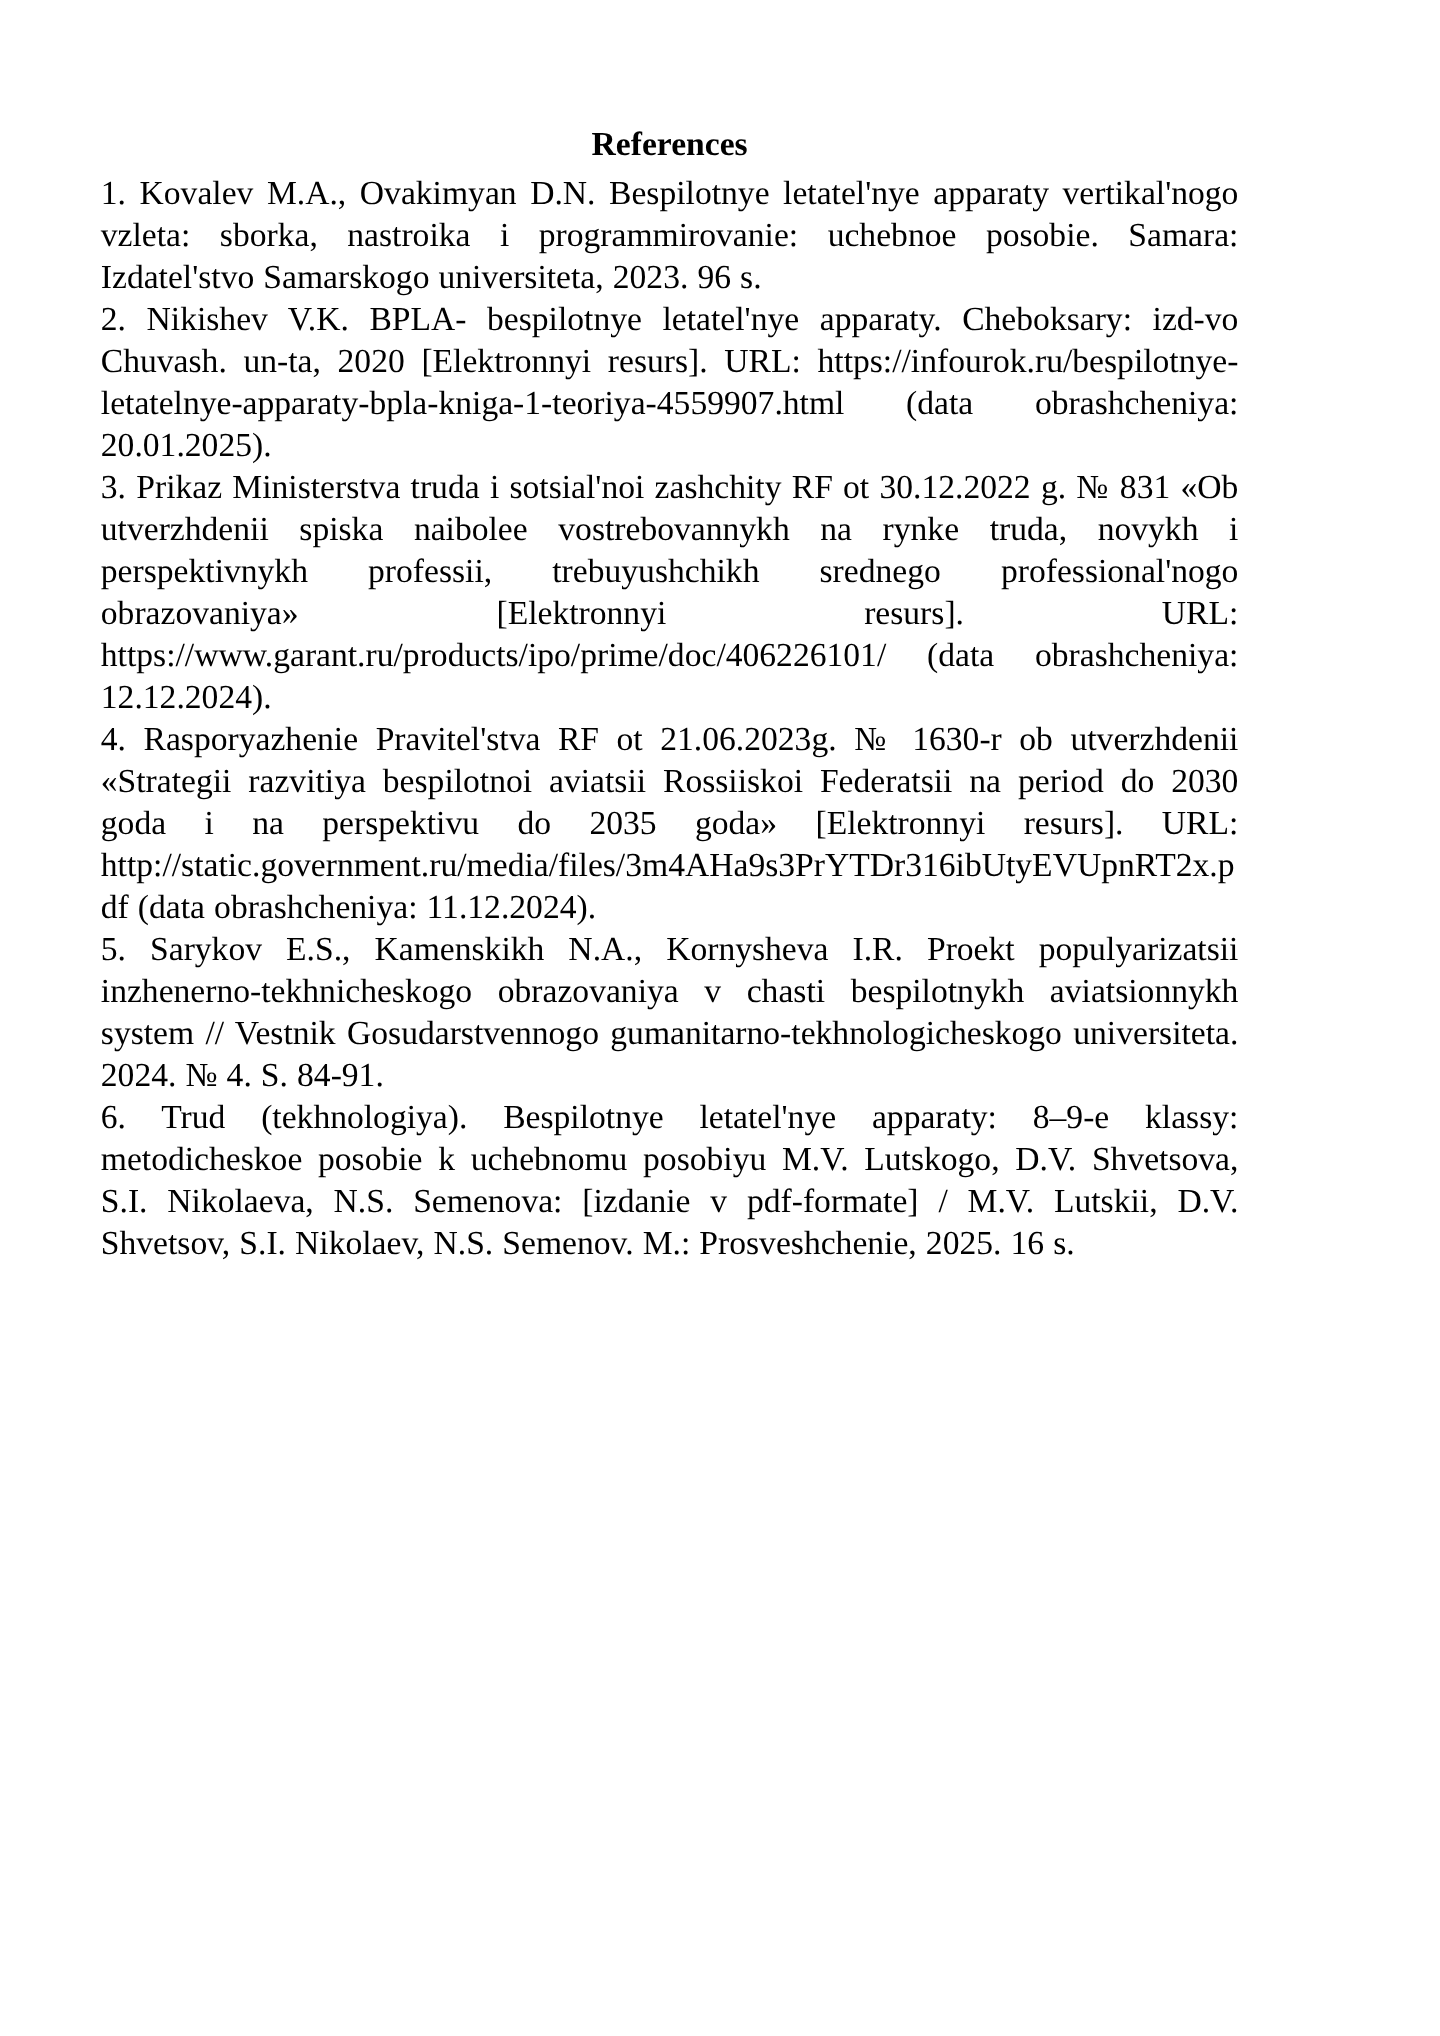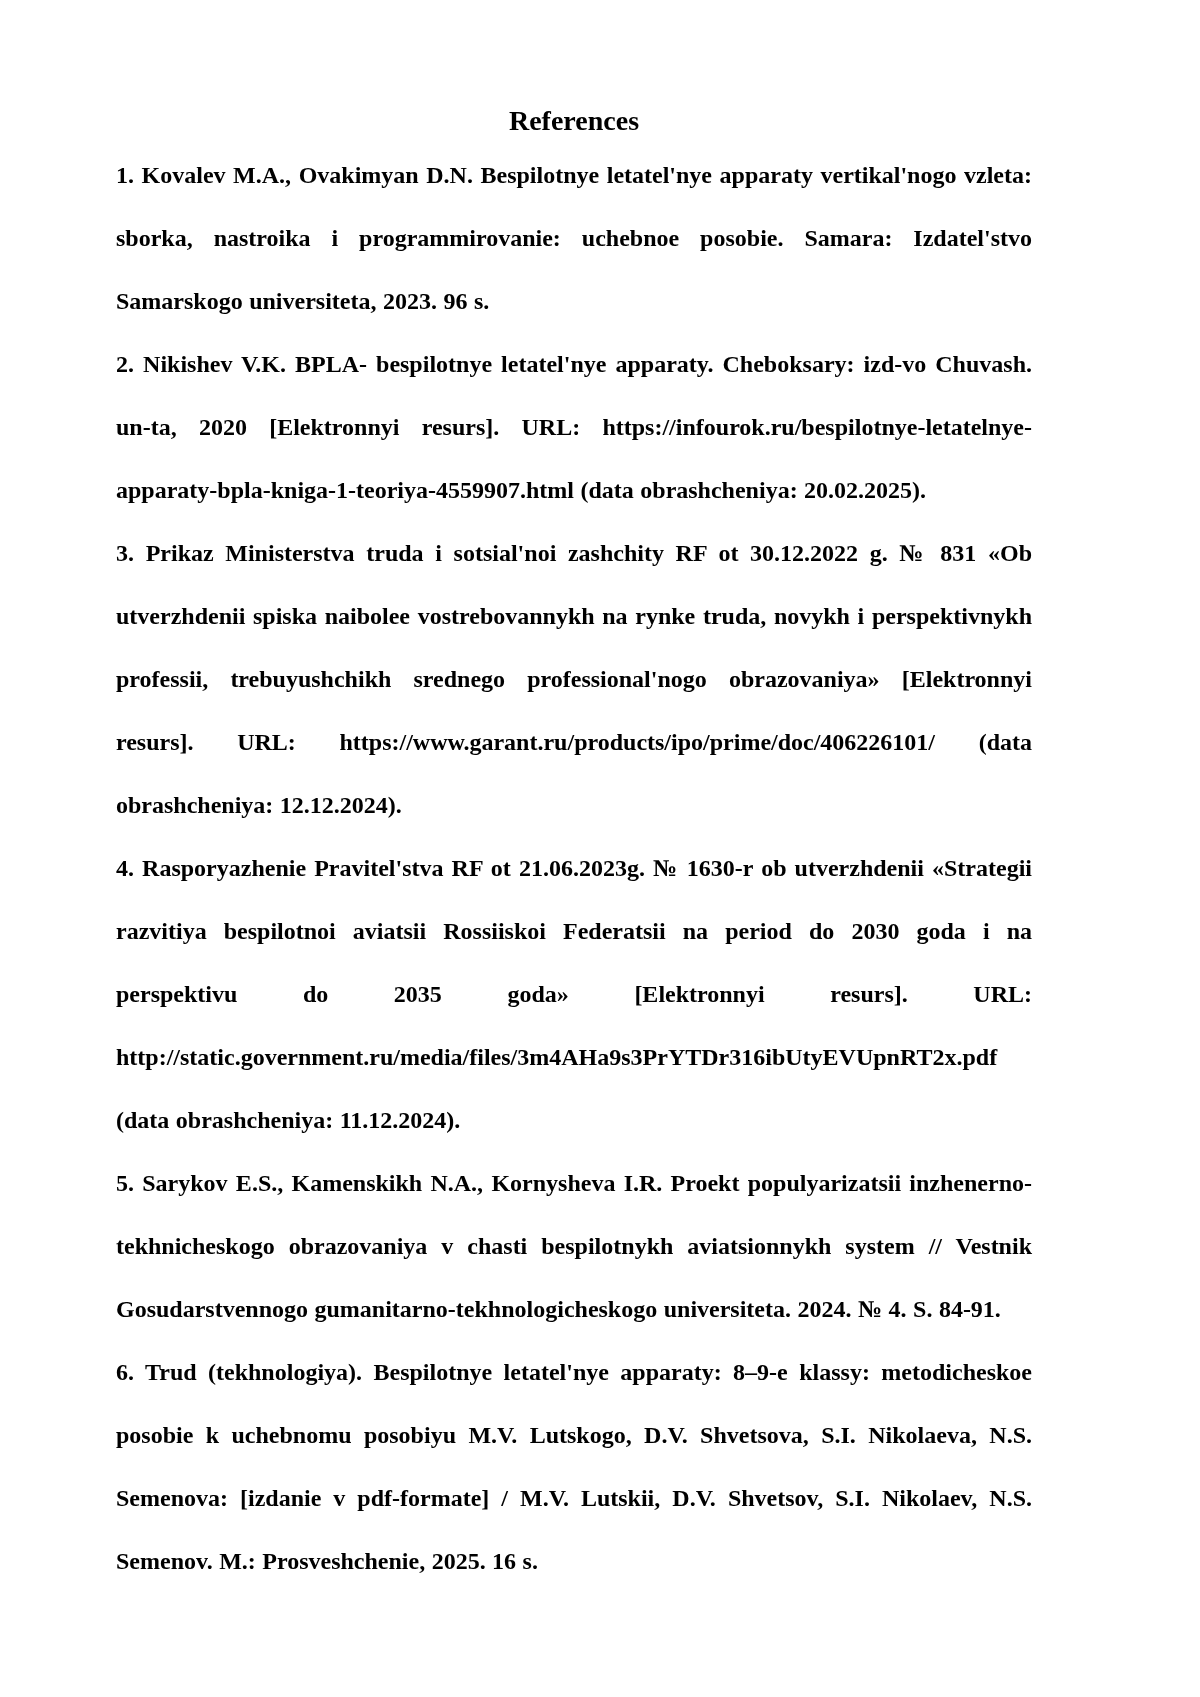--- a/index.html
+++ b/index.html
@@ -12,49 +12,48 @@
     height: 1697px;
     font-family: "Liberation Serif", "DejaVu Serif", serif;
     color: #000000;
     position: relative;
     overflow: hidden;
   }
   .page {
     box-sizing: border-box;
     width: 1200px;
     height: 1697px;
-    padding: 98px 168px 60px 116px;
+    padding: 98px 168px 60px 84px;
     background: #ffffff;
   }
   .title {
     font-size: 28px;
     font-weight: bold;
     text-align: center;
     line-height: 45.5px;
     margin: 0;
   }
   .ref {
-    font-size: 24px;
-    line-height: 63px;
+    font-size: 28px;
+    line-height: 35px;
     text-align: justify;
     margin: 0;
     overflow-wrap: anywhere;
     word-spacing: 0.02em;
-    font-weight: bold;
   }
 </style>
 </head>
 <body>
 
 <div class="page">
   <h1 class="title">References</h1>
 
   <p class="ref">1. Kovalev M.A., Ovakimyan D.N. Bespilotnye letatel'nye apparaty vertikal'nogo vzleta: sborka, nastroika i programmirovanie: uchebnoe posobie. Samara: Izdatel'stvo Samarskogo universiteta, 2023. 96 s.</p>
 
-  <p class="ref">2. Nikishev V.K. BPLA- bespilotnye letatel'nye apparaty. Cheboksary: izd-vo Chuvash. un-ta, 2020 [Elektronnyi resurs]. URL: https://infourok.ru/bespilotnye-letatelnye-apparaty-bpla-kniga-1-teoriya-4559907.html (data obrashcheniya: 20.02.2025).</p>
+  <p class="ref">2. Nikishev V.K. BPLA- bespilotnye letatel'nye apparaty. Cheboksary: izd-vo Chuvash. un-ta, 2020 [Elektronnyi resurs]. URL: https://infourok.ru/bespilotnye-letatelnye-apparaty-bpla-kniga-1-teoriya-4559907.html (data obrashcheniya: 20.01.2025).</p>
 
   <p class="ref">3. Prikaz Ministerstva truda i sotsial'noi zashchity RF ot 30.12.2022 g. № 831 «Ob utverzhdenii spiska naibolee vostrebovannykh na rynke truda, novykh i perspektivnykh professii, trebuyushchikh srednego professional'nogo obrazovaniya» [Elektronnyi resurs]. URL: https://www.garant.ru/products/ipo/prime/doc/406226101/ (data obrashcheniya: 12.12.2024).</p>
 
   <p class="ref">4. Rasporyazhenie Pravitel'stva RF ot 21.06.2023g. № 1630-r ob utverzhdenii «Strategii razvitiya bespilotnoi aviatsii Rossiiskoi Federatsii na period do 2030 goda i na perspektivu do 2035 goda» [Elektronnyi resurs]. URL: http://static.government.ru/media/files/3m4AHa9s3PrYTDr316ibUtyEVUpnRT2x.pdf (data obrashcheniya: 11.12.2024).</p>
 
   <p class="ref">5. Sarykov E.S., Kamenskikh N.A., Kornysheva I.R. Proekt populyarizatsii inzhenerno-tekhnicheskogo obrazovaniya v chasti bespilotnykh aviatsionnykh system // Vestnik Gosudarstvennogo gumanitarno-tekhnologicheskogo universiteta. 2024. № 4. S. 84-91.</p>
 
   <p class="ref">6. Trud (tekhnologiya). Bespilotnye letatel'nye apparaty: 8–9-e klassy: metodicheskoe posobie k uchebnomu posobiyu M.V. Lutskogo, D.V. Shvetsova, S.I. Nikolaeva, N.S. Semenova: [izdanie v pdf-formate] / M.V. Lutskii, D.V. Shvetsov, S.I. Nikolaev, N.S. Semenov. M.: Prosveshchenie, 2025. 16 s.</p>
 
 </div>

